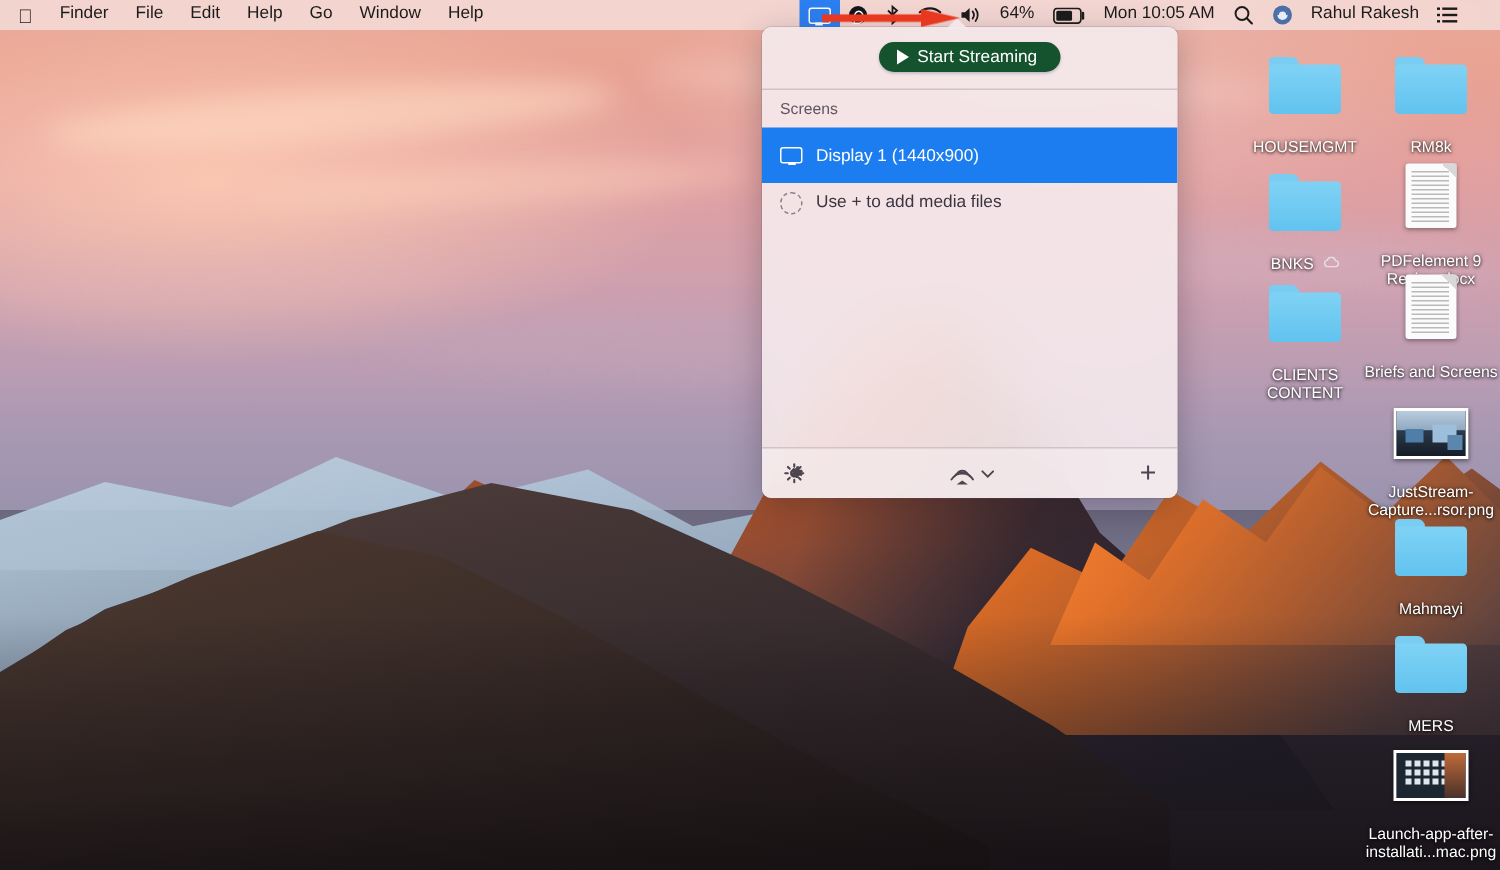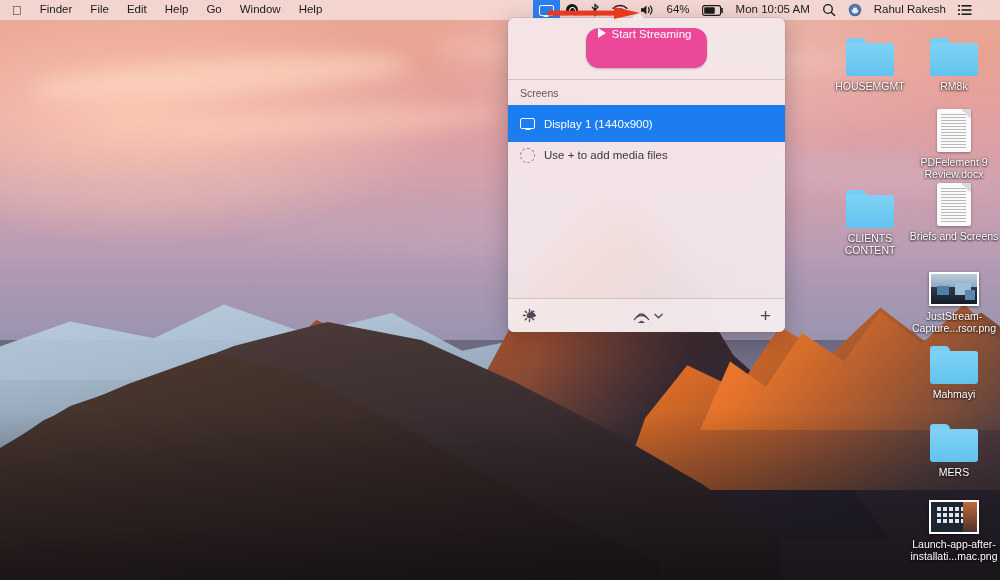--- a/index.html
+++ b/index.html
@@ -120,22 +120,22 @@
   }
   #panel-notch {
     position:absolute; left:630px; top:12px; width:16px; height:8px; z-index:51;
   }
   #panel-notch div {
     width:0; height:0; border-left:8px solid transparent; border-right:8px solid transparent;
     border-bottom:8px solid rgba(243,232,235,.93);
   }
   .panel-top { padding:10px 0 11px; display:flex; justify-content:center; }
   .start-btn {
-    background:#ec4899; color:#fff; border:none; border-radius:13px;
-    height:40px; padding:0 16px 0 12px; display:inline-flex; align-items:flex-start; gap:6px;
+    background:#14532d; color:#fff; border:none; border-radius:13px;
+    height:20px; padding:0 16px 0 12px; display:inline-flex; align-items:center; gap:6px;
     font-size:11.5px; font-family:"Liberation Sans", sans-serif; cursor:pointer;
     box-shadow:0 1px 2px rgba(20,40,90,.25);
   }
   .play-tri { width:0; height:0; border-left:8px solid #fff; border-top:5px solid transparent; border-bottom:5px solid transparent; }
   .panel-div { height:1px; background:rgba(130,112,122,.30); }
   .sect-head {
     font-size:10.5px; color:#5e5560; padding:7px 12px 6px;
   }
   .row {
     height:37px; display:flex; align-items:center; gap:9px; padding:0 12px;
@@ -154,21 +154,21 @@
   }
   .foot-center { display:flex; align-items:center; gap:4px; }
   .foot-btn { color:#4d4650; cursor:pointer; display:flex; align-items:center; }
   .plus-ico { font-size:19px; line-height:1; color:#4d4650; cursor:pointer; }
 
   
   #desktop { position:absolute; left:0; top:20px; width:1000px; height:560px; z-index:20; }
   .dicon { position:absolute; width:96px; display:flex; flex-direction:column; align-items:center; }
   .dicon .art { height:48px; display:flex; align-items:flex-end; justify-content:center; }
   .dicon .lbl {
-    margin-top:4px; font-size:10.5px; color:#fff; text-align:center; line-height:12px;
+    margin-top:16px; font-size:10.5px; color:#fff; text-align:center; line-height:12px;
     text-shadow:0 1px 2px rgba(0,0,0,.75), 0 0 3px rgba(0,0,0,.55);
     max-width:94px; word-break:break-word;
   }
   .folder { width:48px; height:38px; position:relative; }
   .folder .tab {
     position:absolute; left:0; top:0; width:20px; height:7px;
     background:#79cdf2; border-radius:3px 5px 0 0;
   }
   .folder .body {
     position:absolute; left:0; top:5px; width:48px; height:33px;
@@ -380,20 +380,36 @@
   <div class="dicon" style="left:906px; top:8px;">
     <div class="art">
       <div class="folder">
           <div class="tab"></div>
           <div class="body"></div>
         </div>
     </div>
     <div class="lbl">RM8k</div>
   </div>
 
+  <div class="dicon" style="left:822px; top:86px;">
+    <div class="art">
+      <div class="folder">
+          <div class="tab"></div>
+          <div class="body"></div>
+        </div>
+    </div>
+    <div class="lbl">
+      <span>BNKS</span>
+      <span class="badge-cloud">
+        <svg width="11" height="8" viewBox="0 0 12 8">
+          <path d="M3 7 A2.4 2.4 0 0 1 3.2 2.3 A3 3 0 0 1 9 2.6 A2.2 2.2 0 0 1 9 7 Z" fill="none" stroke="#e8e8ee" stroke-width="1"></path>
+        </svg>
+      </span>
+    </div>
+  </div>
 
   <div class="dicon" style="left:906px; top:84px;">
     <div class="art">
       <div class="doc">
         <div class="sheet"></div>
           <div class="fold"></div>
         <div class="lines">
             <i></i>
             <i></i>
             <i></i>

